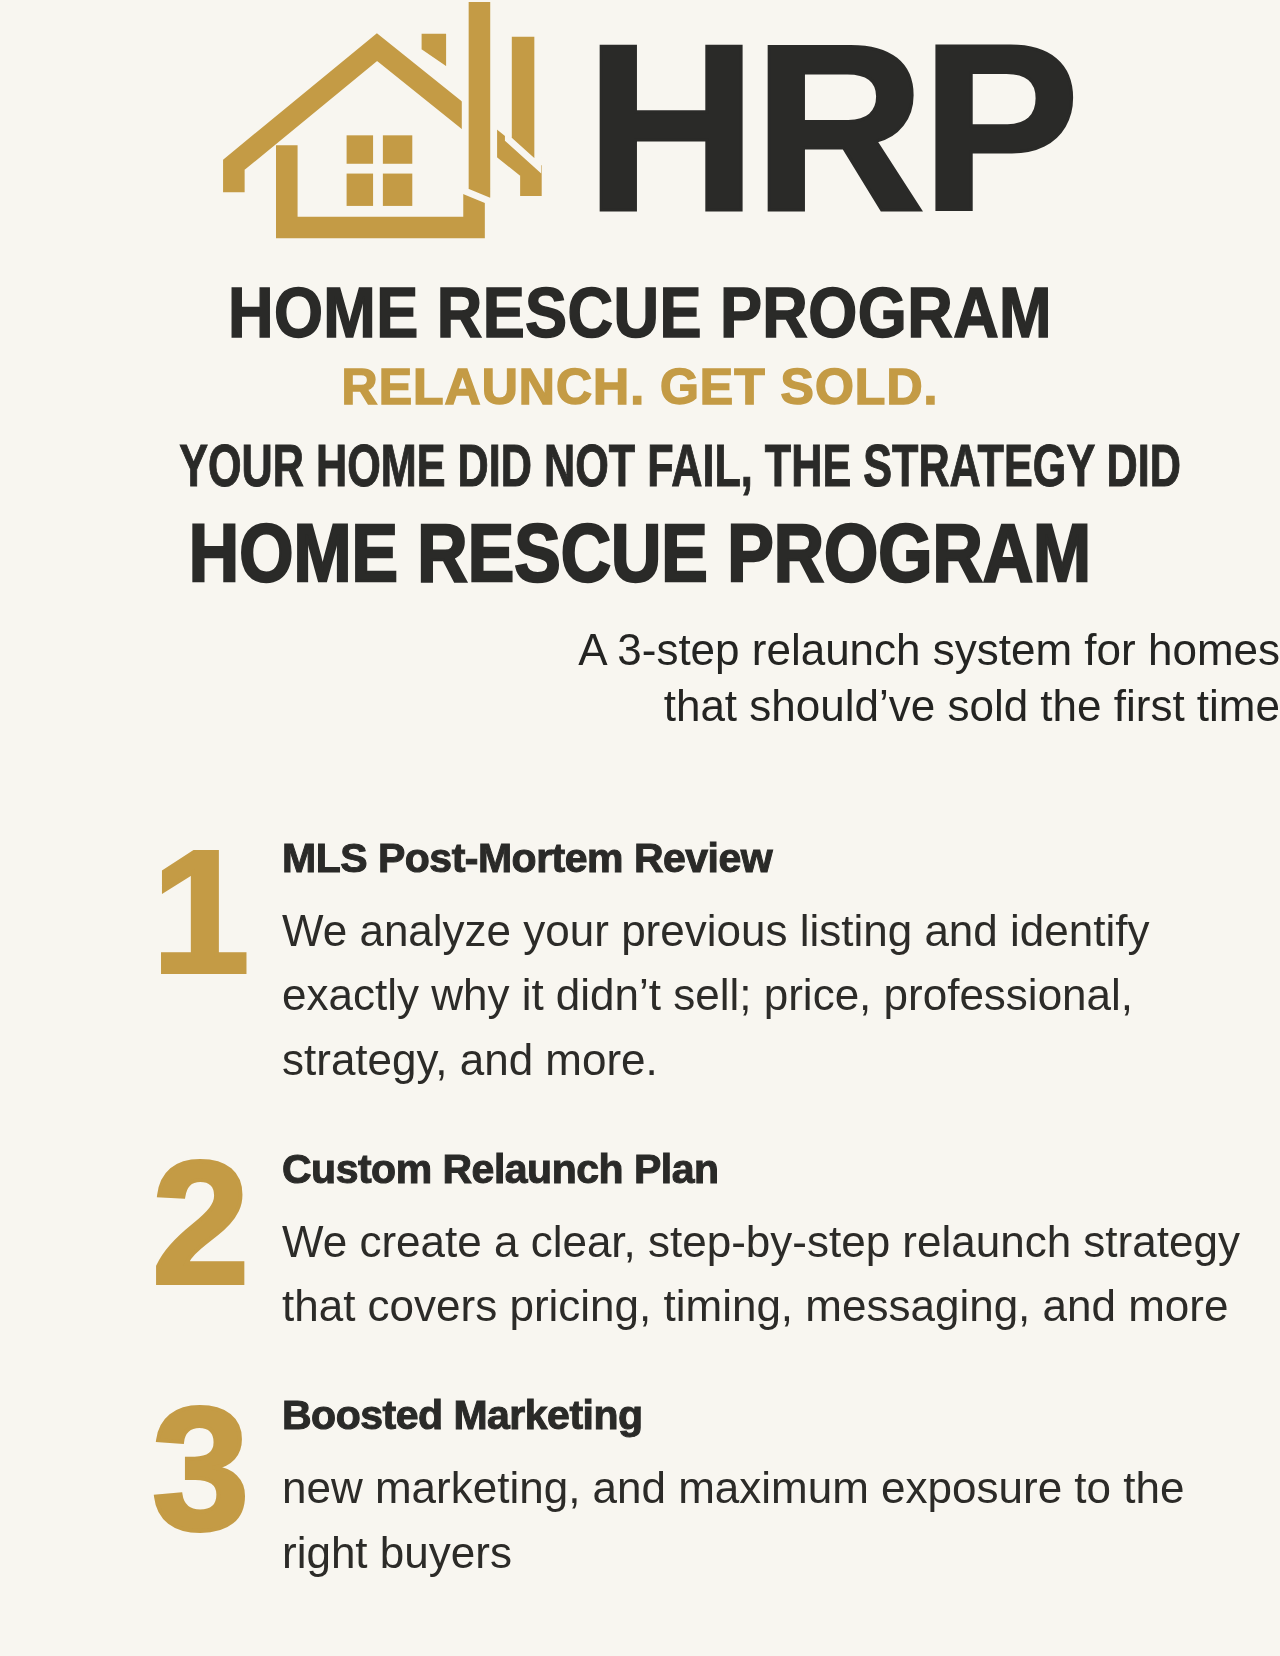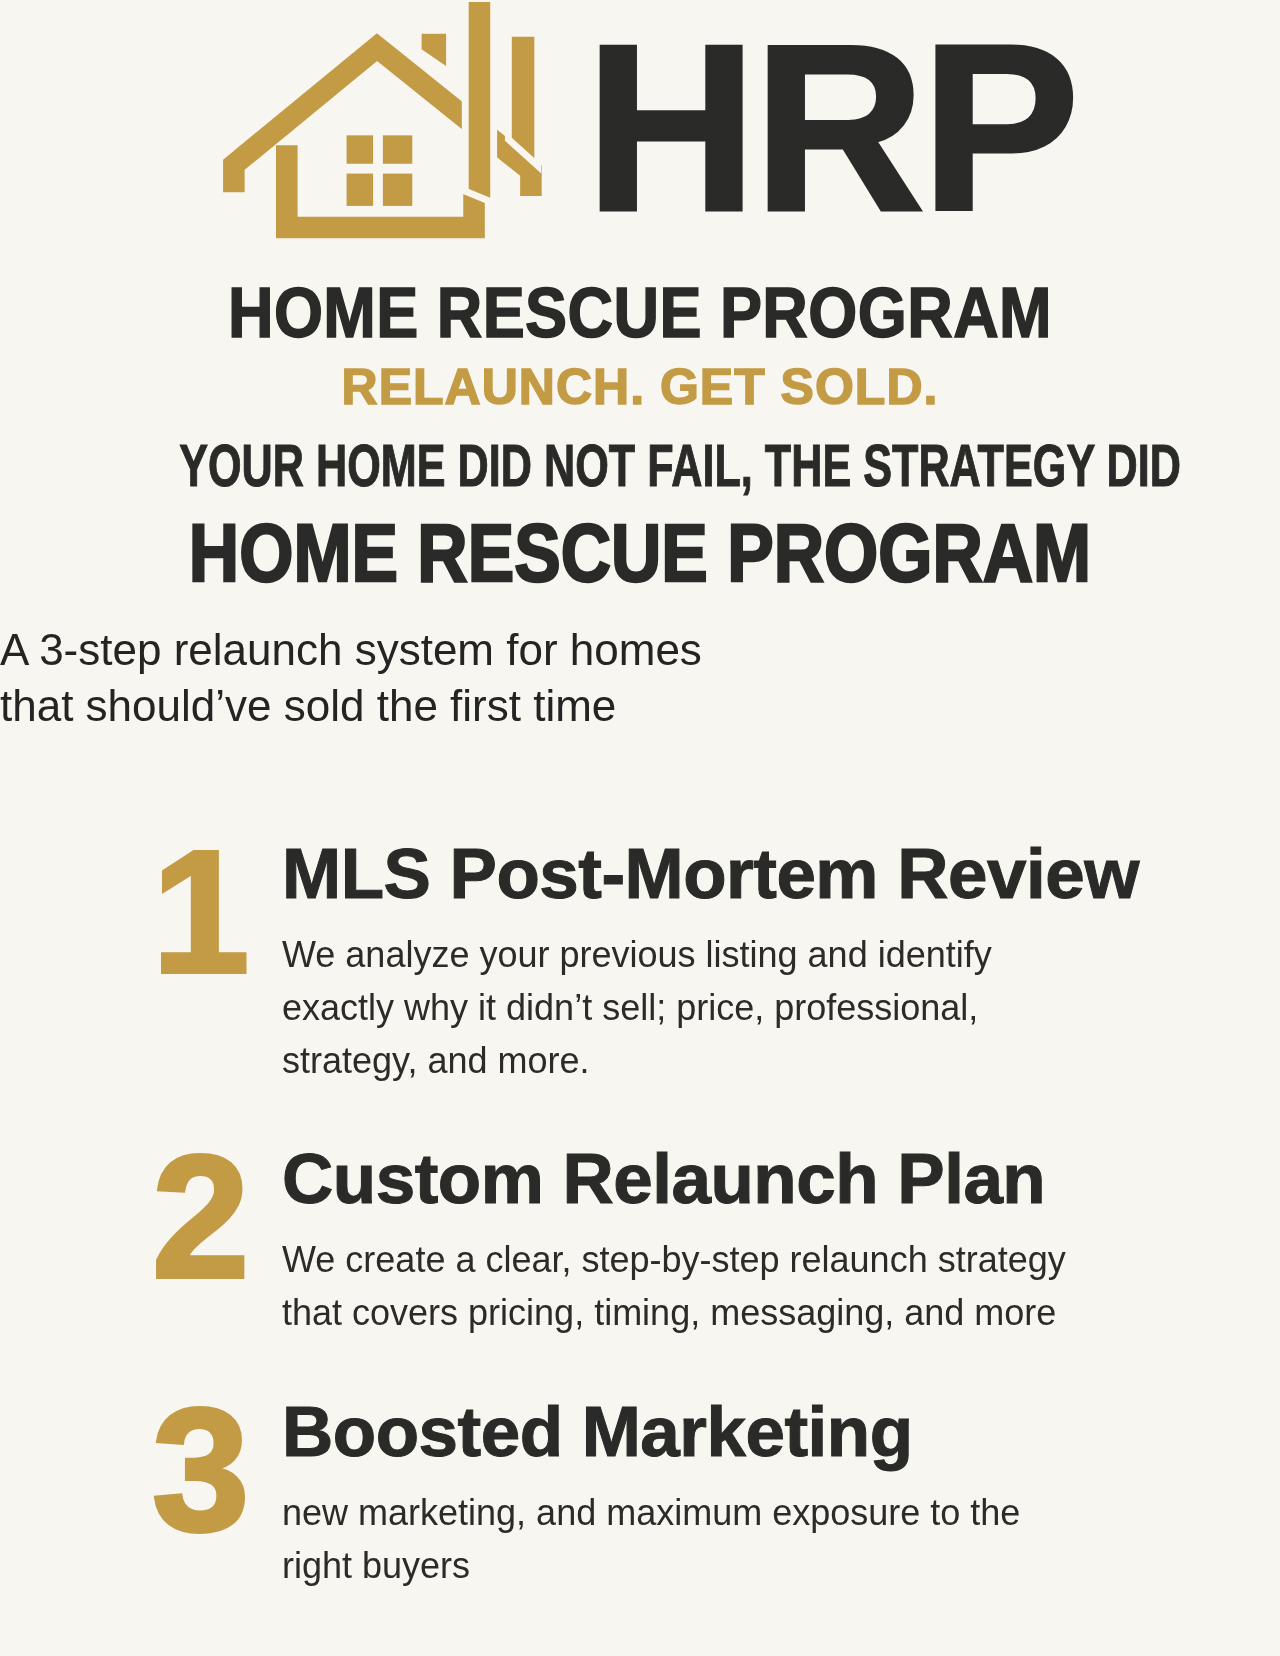--- a/index.html
+++ b/index.html
@@ -52,46 +52,46 @@
     white-space:nowrap;
   }
   .big-title{
     margin-top:16px;text-align:center;
     font-size:82px;font-weight:700;line-height:1;
     transform:scaleX(0.85);transform-origin:center;
     -webkit-text-stroke:2.5px var(--dark);
     white-space:nowrap;
   }
   .subtitle{
-    margin-top:28px;text-align:left;
+    margin-top:28px;text-align:right;
     font-size:44px;font-weight:400;line-height:1.27;
     color:#242422;
   }
 
   
   .steps{
     margin-top:104px;
     padding-left:152px;padding-right:100px;
     display:flex;flex-direction:column;gap:56px;
   }
   .step{display:flex;align-items:flex-start;}
   .step-number{
     flex:0 0 130px;width:130px;
     font-size:175px;font-weight:700;line-height:0.73;
     color:var(--gold);
     -webkit-text-stroke:4px var(--gold);
     margin-top:10px;
   }
   .step-content{flex:1;}
   .step-title{
-    font-size:71px;font-weight:700;line-height:1;
+    font-size:41px;font-weight:700;line-height:1;
     letter-spacing:-0.5px;margin:0 0 20px;
     -webkit-text-stroke:1px var(--dark);
   }
-  .step-desc{font-size:36px;line-height:1.47;color:#2C2B28;font-weight:400;}
+  .step-desc{font-size:44px;line-height:1.47;color:#2C2B28;font-weight:400;}
   .step-desc .line{display:block;white-space:nowrap;}
 </style>
 </head>
 <body style="background: rgb(248, 246, 240);">
 
 <div class="poster">
 
   <header>
     <div class="logo-row">
       <svg class="logo-mark" viewBox="0 0 345 255" xmlns="http://www.w3.org/2000/svg" aria-hidden="true">

